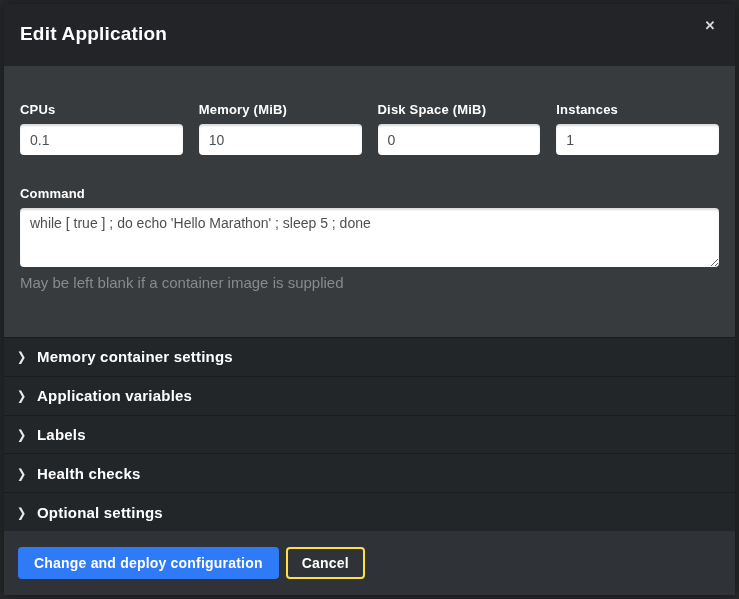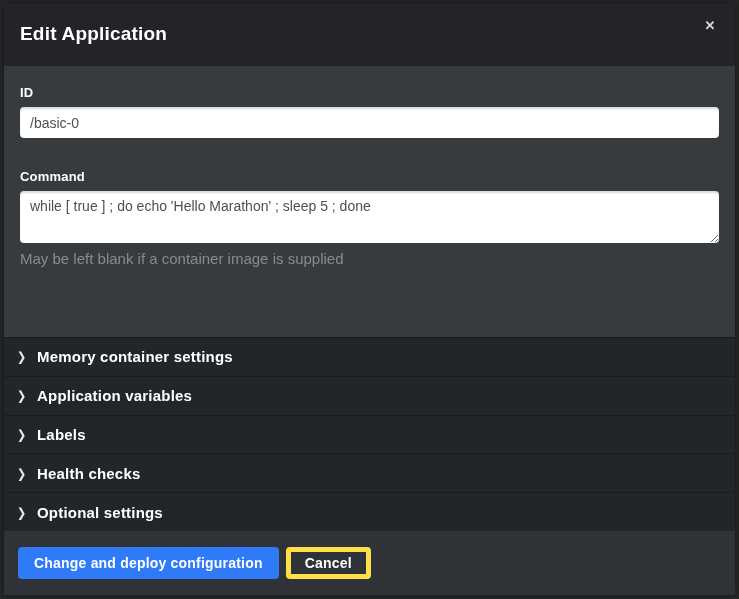--- a/index.html
+++ b/index.html
@@ -78,21 +78,21 @@
     outline: none;
   }
   .resource-row {
     display: grid;
     grid-template-columns: repeat(4, 1fr);
     column-gap: 16px;
     margin-top: 17px;
   }
   .command-group { margin-top: 32px; }
   .text-area {
-    height: 52px;
+    height: 59px;
     padding: 6px 10px;
     resize: both;
     line-height: 18px;
   }
   .help-text {
     margin-top: 4px;
     color: #878b8e;
     font-size: 15px;
     line-height: 16px;
   }
@@ -147,45 +147,59 @@
   }
   .btn-primary {
     background: #2e7af7;
     color: #ffffff;
     border: none;
     padding: 0 16px;
   }
   .btn-default {
     background: transparent;
     color: #ffffff;
-    border: 5px solid #fde047;
+    border: 2px solid #fde047;
     padding: 0 14px;
     margin-left: 7px;
   }
 </style>
 </head>
 <body>
 
 <div class="page">
   <div class="modal">
 
     <div class="modal-header">
       <div class="modal-title">Edit Application</div>
       <button class="close-btn">
         <span>✕</span>
       </button>
     </div>
 
     <div class="modal-body">
 
-      <div class="field-group">
-        <label class="field-label">ID</label>
-        <input class="text-input" type="text" value="/basic-0" style="">
-      </div>
-
+
+      <div class="resource-row">
+        <div>
+          <label class="field-label">CPUs</label>
+          <input class="text-input" type="text" value="0.1" style="">
+        </div>
+        <div>
+          <label class="field-label">Memory (MiB)</label>
+          <input class="text-input" type="text" value="10" style="">
+        </div>
+        <div>
+          <label class="field-label">Disk Space (MiB)</label>
+          <input class="text-input" type="text" value="0" style="">
+        </div>
+        <div>
+          <label class="field-label">Instances</label>
+          <input class="text-input" type="text" value="1" style="">
+        </div>
+      </div>
 
       <div class="command-group">
         <label class="field-label">Command</label>
         <textarea class="text-area" style="">while [ true ] ; do echo 'Hello Marathon' ; sleep 5 ; done</textarea>
         <div class="help-text">May be left blank if a container image is supplied</div>
       </div>
     </div>
 
     <div class="accordion">
       <div class="accordion-row">

